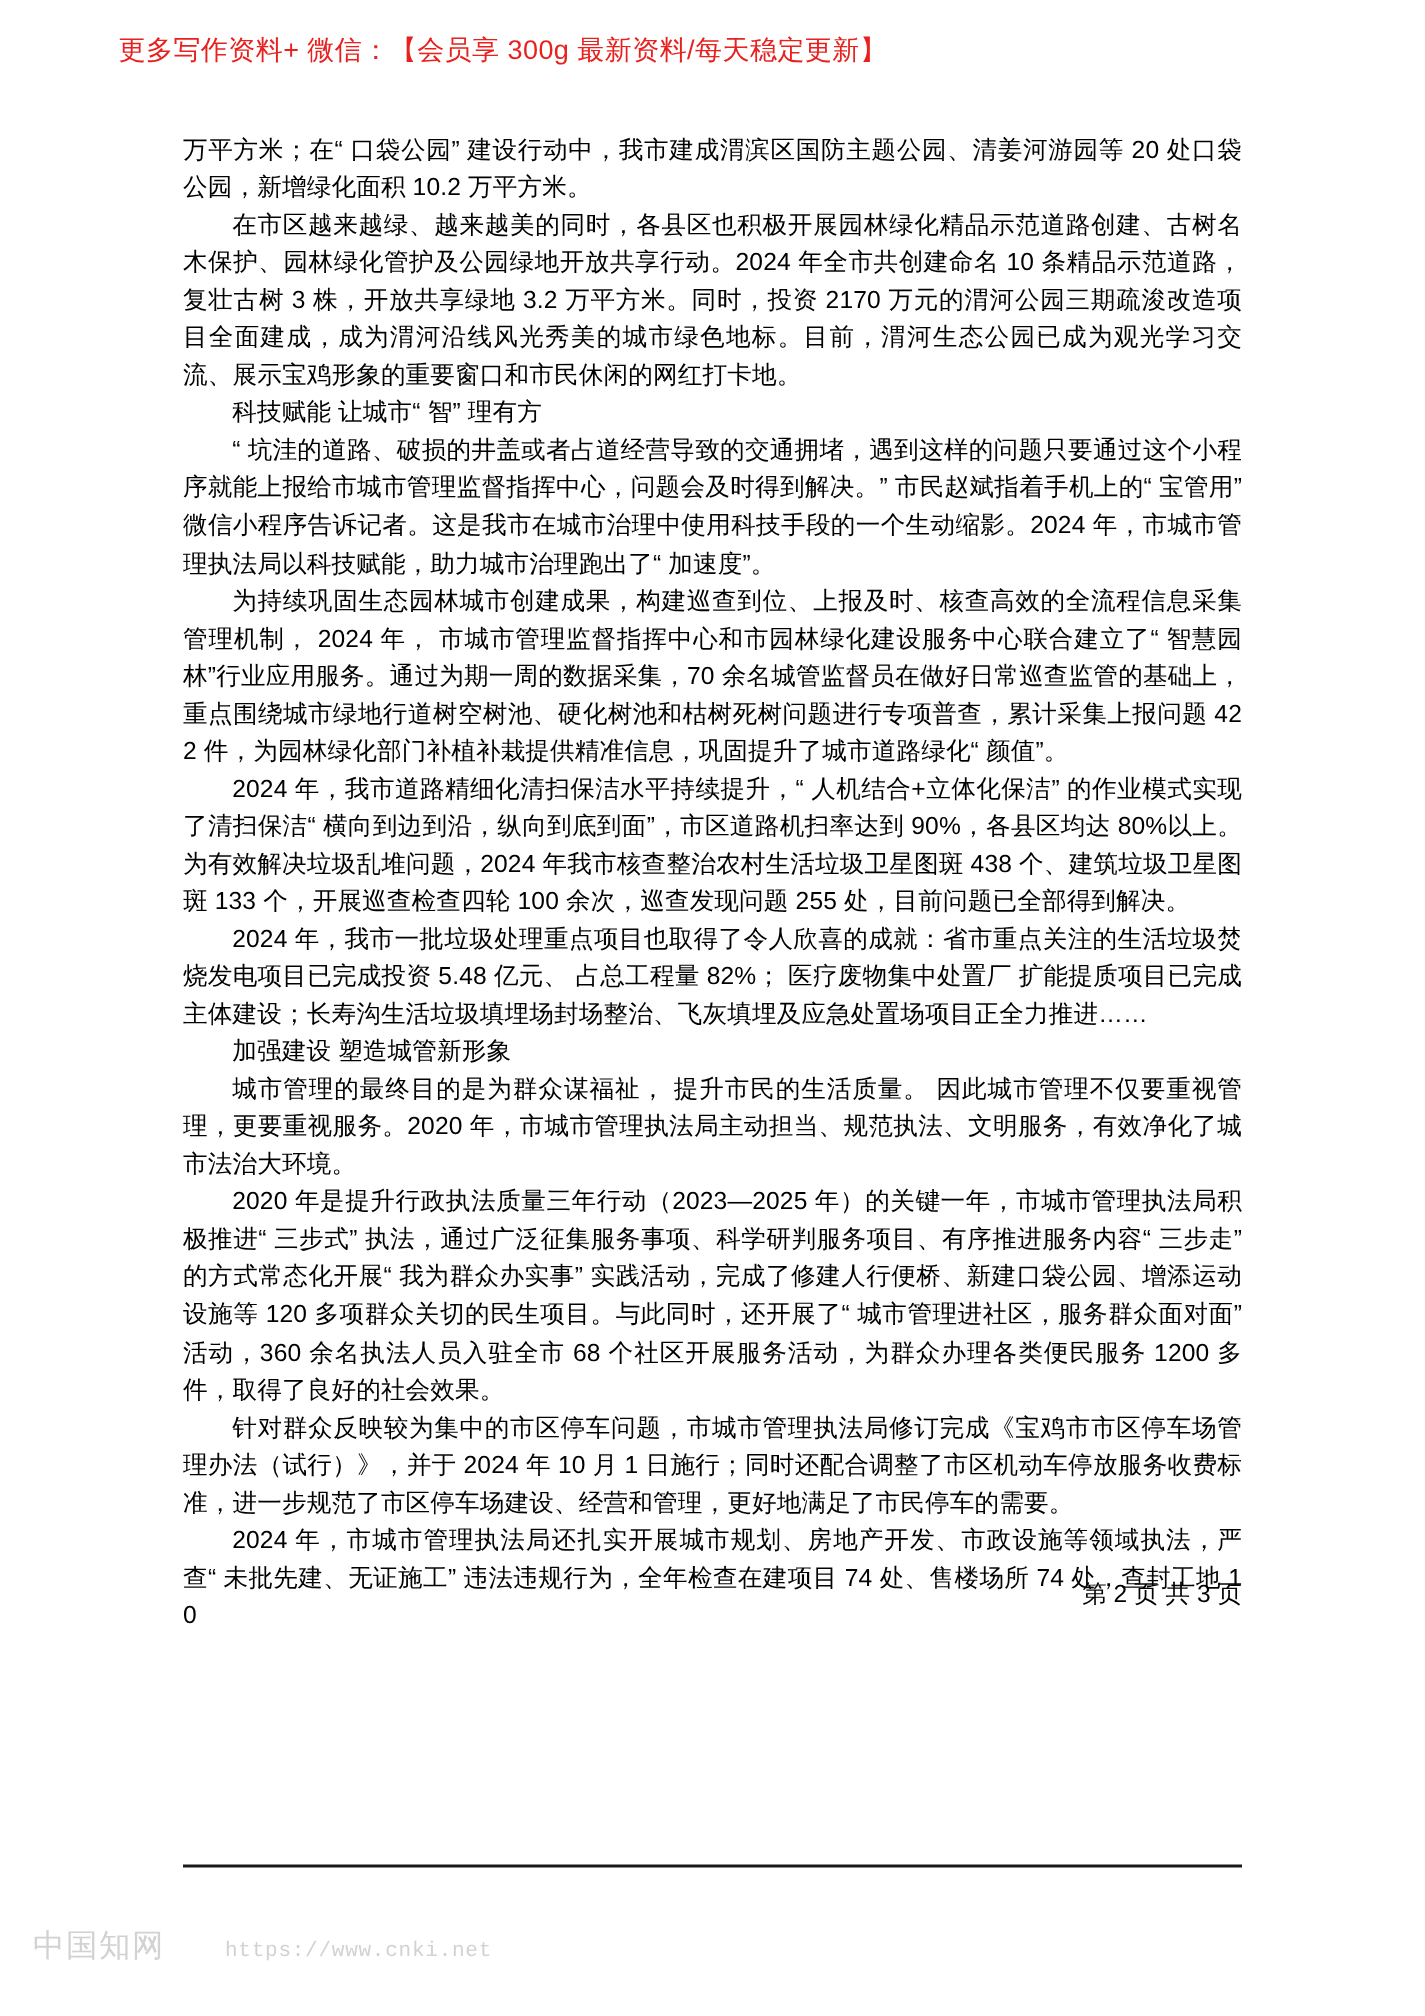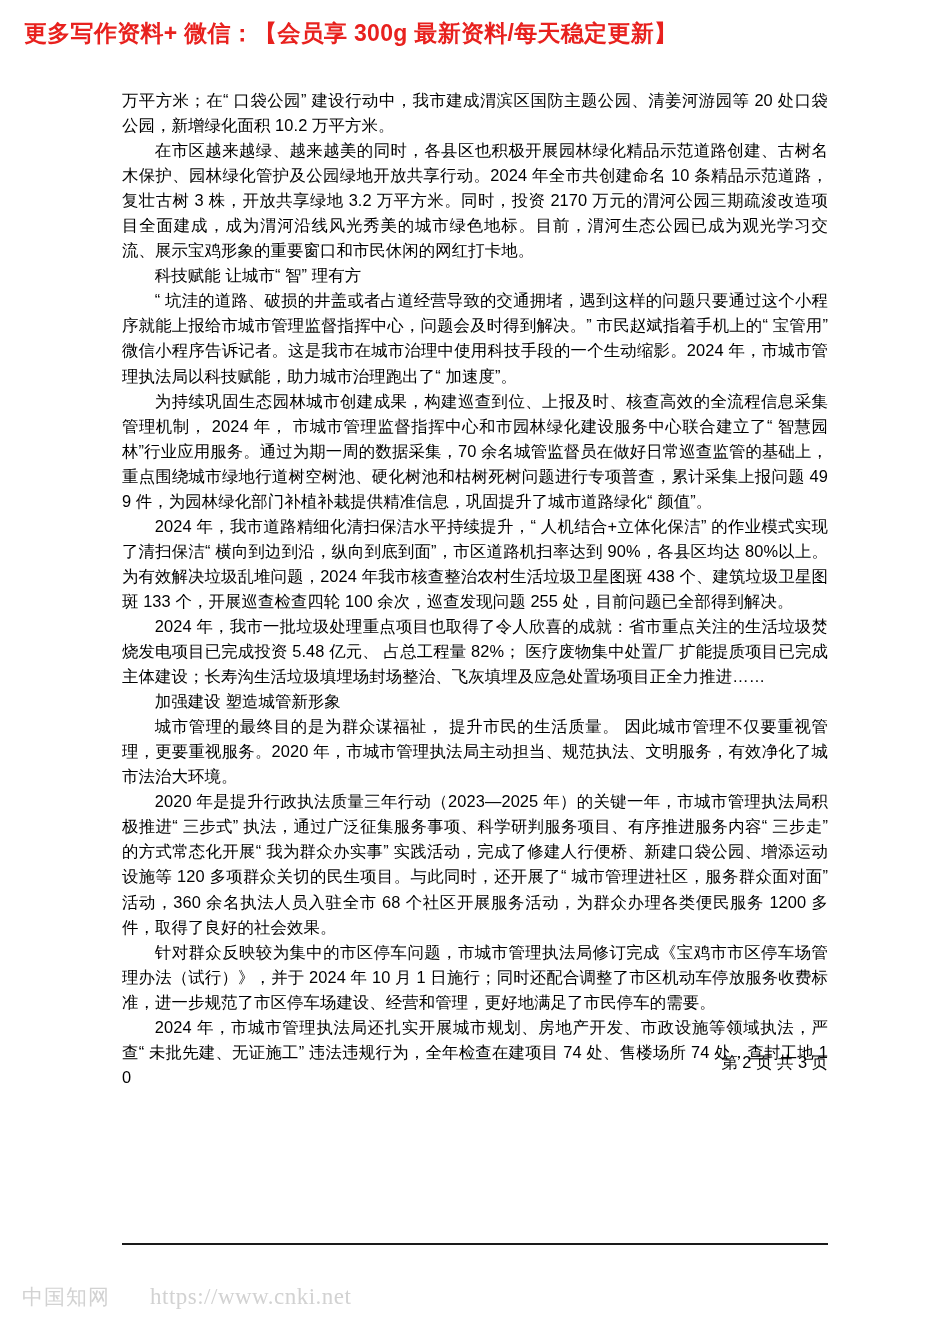--- a/index.html
+++ b/index.html
@@ -20,23 +20,23 @@
   #promo-header {
     position: absolute;
     left: 0;
     top: 0;
     width: 950px;
     height: 66px;
     display: flex;
     align-items: center;
   }
   #promo-header .promo-text {
-    padding-left: 24px;
-    font-size: 23px;
-    font-weight: bold;
+    padding-left: 79px;
+    font-size: 18px;
+    font-weight: normal;
     color: #e8211e;
     letter-spacing: 0.3px;
     white-space: nowrap;
   }
 
   
   #doc-body {
     position: absolute;
     left: 122px;
     top: 88px;
@@ -92,39 +92,39 @@
     color: #d2d2d2;
     user-select: none;
   }
   #cnki-watermark .cnki-name {
     font-size: 21px;
     font-family: "DejaVu Serif", "Liberation Serif", serif;
     letter-spacing: 1px;
     white-space: nowrap;
   }
   #cnki-watermark .cnki-url {
-    font-size: 23px;
-    font-family: Liberation Serif, serif;
+    font-size: 14px;
+    font-family: Liberation Mono, monospace;
     letter-spacing: 0.5px;
     white-space: nowrap;
   }
 </style>
 </head>
 <body>
 
 <div id="promo-header">
   <div class="promo-text" style="color: rgb(232, 33, 30);">更多写作资料+ 微信：【会员享 300g 最新资料/每天稳定更新】</div>
 </div>
 
 <div id="doc-body">
     <p class="para">万平方米；在“ 口袋公园” 建设行动中，我市建成渭滨区国防主题公园、清姜河游园等 20 处口袋公园，新增绿化面积 10.2 万平方米。</p>
     <p class="para indent">在市区越来越绿、越来越美的同时，各县区也积极开展园林绿化精品示范道路创建、古树名木保护、园林绿化管护及公园绿地开放共享行动。2024 年全市共创建命名 10 条精品示范道路，复壮古树 3 株，开放共享绿地 3.2 万平方米。同时，投资 2170 万元的渭河公园三期疏浚改造项目全面建成，成为渭河沿线风光秀美的城市绿色地标。目前，渭河生态公园已成为观光学习交流、展示宝鸡形象的重要窗口和市民休闲的网红打卡地。</p>
     <p class="para heading">科技赋能 让城市“ 智” 理有方</p>
     <p class="para indent">“ 坑洼的道路、破损的井盖或者占道经营导致的交通拥堵，遇到这样的问题只要通过这个小程序就能上报给市城市管理监督指挥中心，问题会及时得到解决。” 市民赵斌指着手机上的“ 宝管用” 微信小程序告诉记者。这是我市在城市治理中使用科技手段的一个生动缩影。2024 年，市城市管理执法局以科技赋能，助力城市治理跑出了“ 加速度”。</p>
-    <p class="para indent">为持续巩固生态园林城市创建成果，构建巡查到位、上报及时、核查高效的全流程信息采集管理机制， 2024 年， 市城市管理监督指挥中心和市园林绿化建设服务中心联合建立了“ 智慧园林”行业应用服务。通过为期一周的数据采集，70 余名城管监督员在做好日常巡查监管的基础上，重点围绕城市绿地行道树空树池、硬化树池和枯树死树问题进行专项普查，累计采集上报问题 499 件，为园林绿化部门补植补栽提供精准信息，巩固提升了城市道路绿化“ 颜值”。</p>
+    <p class="para indent">为持续巩固生态园林城市创建成果，构建巡查到位、上报及时、核查高效的全流程信息采集管理机制， 2024 年， 市城市管理监督指挥中心和市园林绿化建设服务中心联合建立了“ 智慧园林”行业应用服务。通过为期一周的数据采集，70 余名城管监督员在做好日常巡查监管的基础上，重点围绕城市绿地行道树空树池、硬化树池和枯树死树问题进行专项普查，累计采集上报问题 422 件，为园林绿化部门补植补栽提供精准信息，巩固提升了城市道路绿化“ 颜值”。</p>
     <p class="para indent">2024 年，我市道路精细化清扫保洁水平持续提升，“ 人机结合+立体化保洁” 的作业模式实现了清扫保洁“ 横向到边到沿，纵向到底到面”，市区道路机扫率达到 90%，各县区均达 80%以上。为有效解决垃圾乱堆问题，2024 年我市核查整治农村生活垃圾卫星图斑 438 个、建筑垃圾卫星图斑 133 个，开展巡查检查四轮 100 余次，巡查发现问题 255 处，目前问题已全部得到解决。</p>
     <p class="para indent">2024 年，我市一批垃圾处理重点项目也取得了令人欣喜的成就：省市重点关注的生活垃圾焚烧发电项目已完成投资 5.48 亿元、 占总工程量 82%； 医疗废物集中处置厂 扩能提质项目已完成主体建设；长寿沟生活垃圾填埋场封场整治、飞灰填埋及应急处置场项目正全力推进……</p>
     <p class="para heading">加强建设 塑造城管新形象</p>
     <p class="para indent">城市管理的最终目的是为群众谋福祉， 提升市民的生活质量。 因此城市管理不仅要重视管理，更要重视服务。2020 年，市城市管理执法局主动担当、规范执法、文明服务，有效净化了城市法治大环境。</p>
     <p class="para indent">2020 年是提升行政执法质量三年行动（2023—2025 年）的关键一年，市城市管理执法局积极推进“ 三步式” 执法，通过广泛征集服务事项、科学研判服务项目、有序推进服务内容“ 三步走” 的方式常态化开展“ 我为群众办实事” 实践活动，完成了修建人行便桥、新建口袋公园、增添运动设施等 120 多项群众关切的民生项目。与此同时，还开展了“ 城市管理进社区，服务群众面对面” 活动，360 余名执法人员入驻全市 68 个社区开展服务活动，为群众办理各类便民服务 1200 多件，取得了良好的社会效果。</p>
     <p class="para indent">针对群众反映较为集中的市区停车问题，市城市管理执法局修订完成《宝鸡市市区停车场管理办法（试行）》，并于 2024 年 10 月 1 日施行；同时还配合调整了市区机动车停放服务收费标准，进一步规范了市区停车场建设、经营和管理，更好地满足了市民停车的需要。</p>
     <p class="para indent">2024 年，市城市管理执法局还扎实开展城市规划、房地产开发、市政设施等领域执法，严查“ 未批先建、无证施工” 违法违规行为，全年检查在建项目 74 处、售楼场所 74 处，查封工地 10</p>
   </div>
 
 <div id="page-footer">

